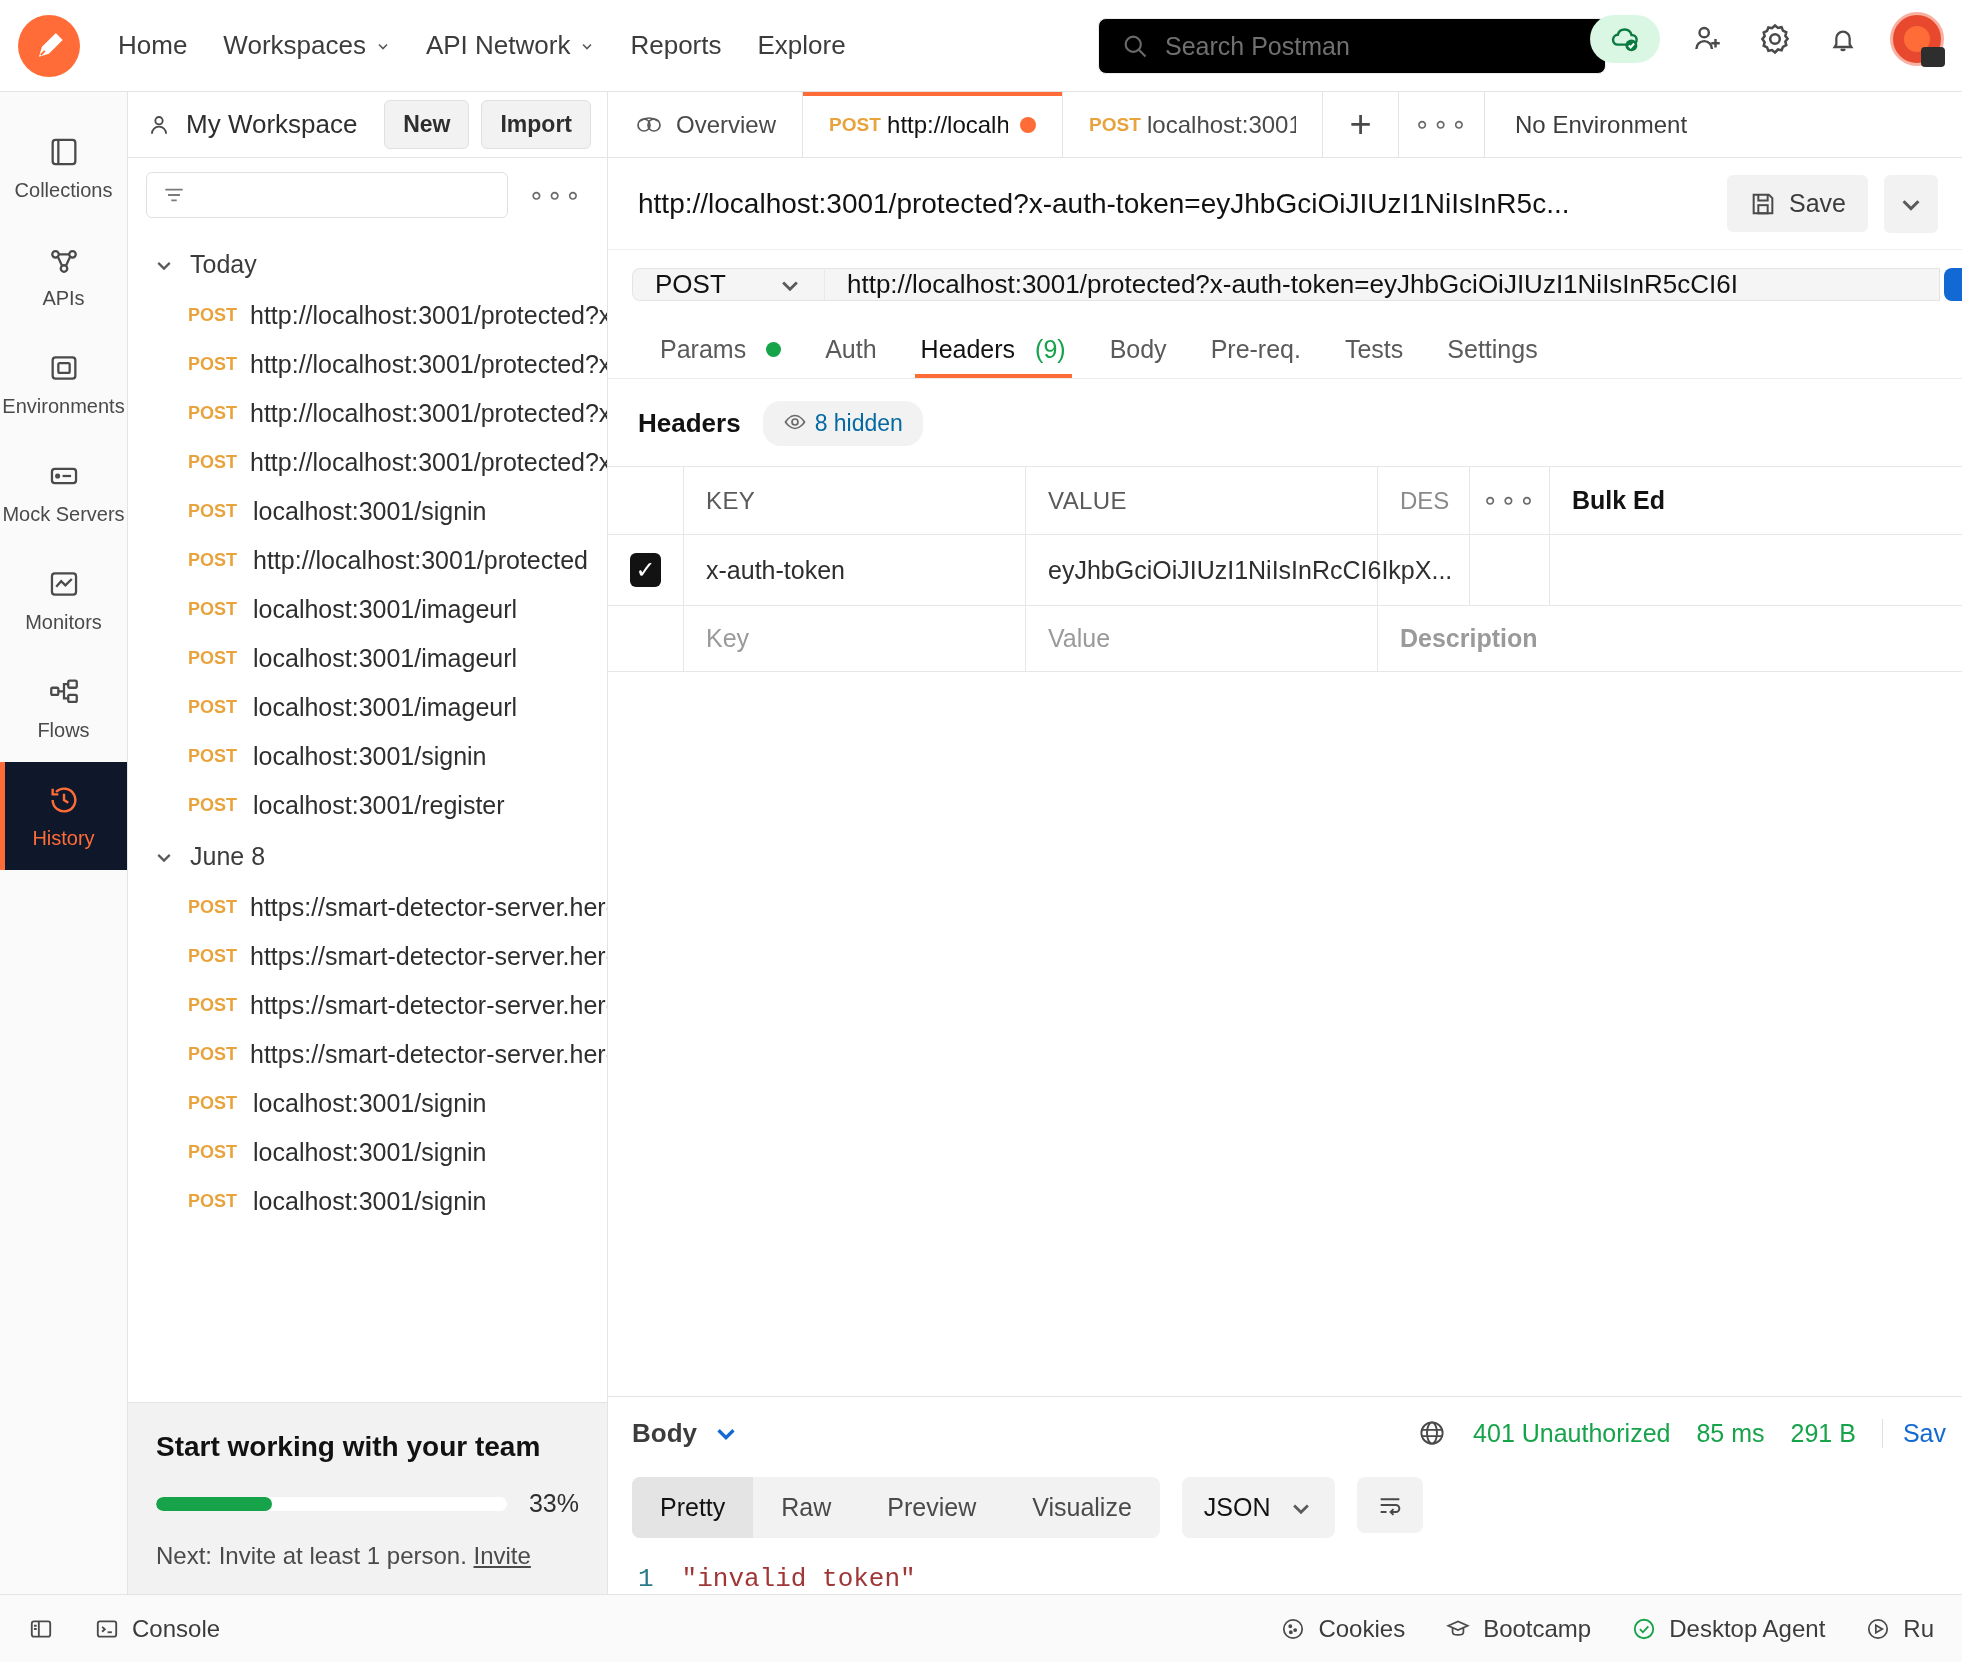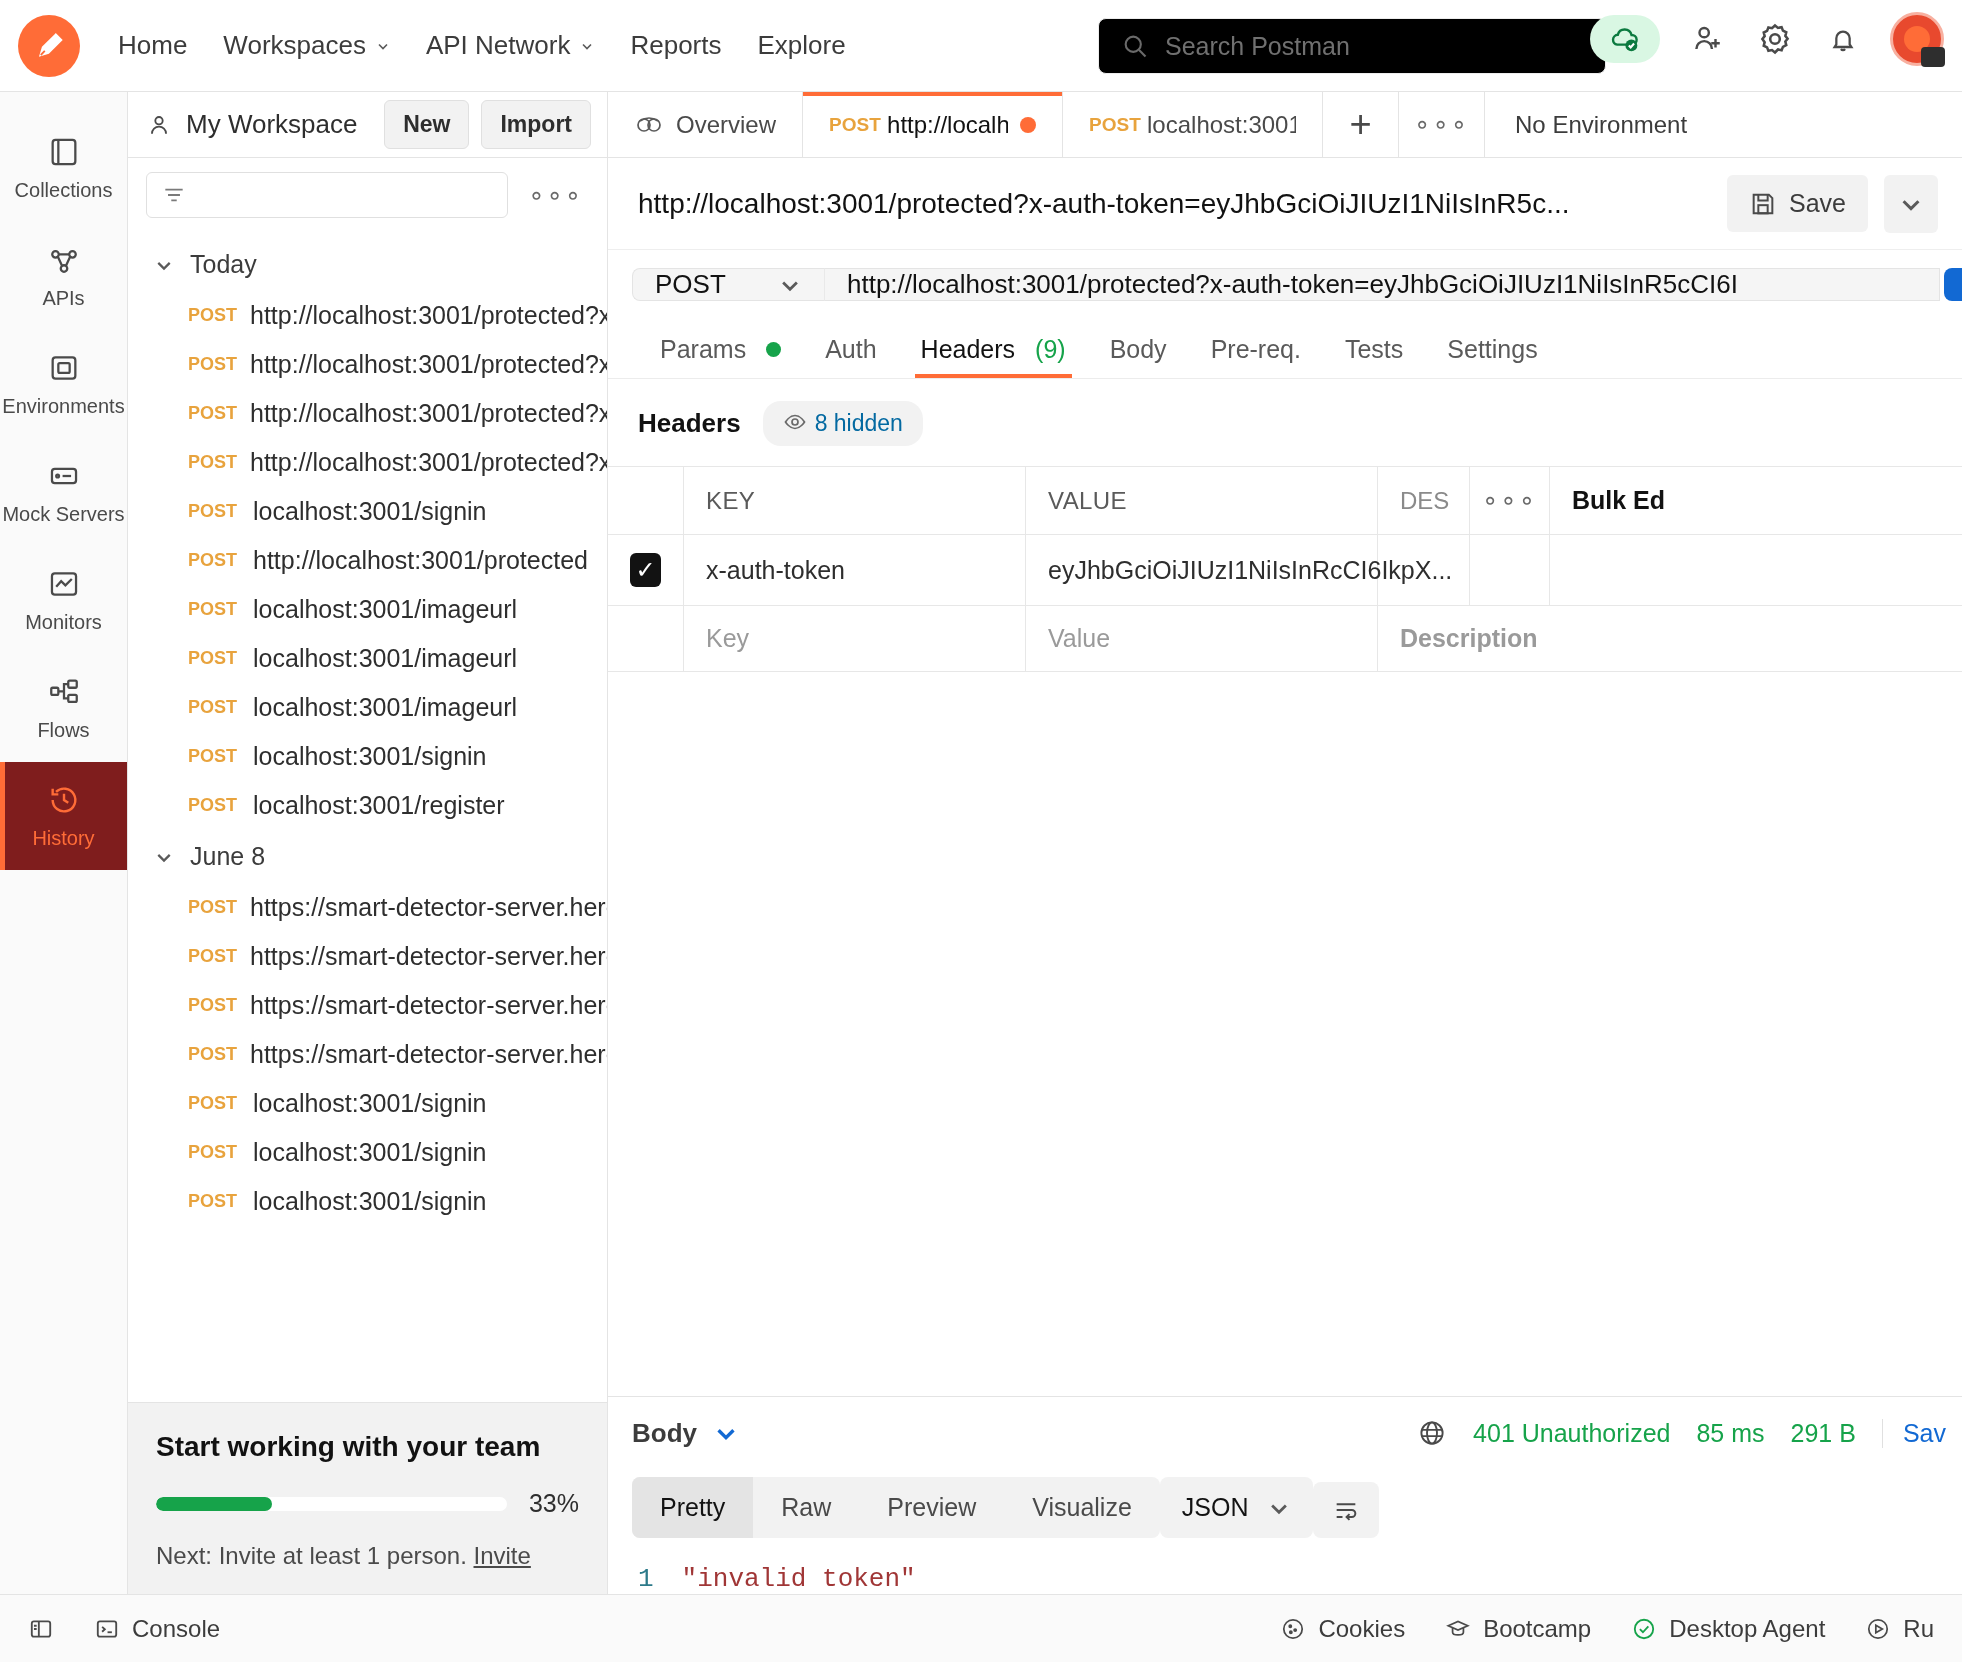--- a/index.html
+++ b/index.html
@@ -57,21 +57,21 @@
   .avatar .cam { position:absolute; right:-4px; bottom:-4px; width: 24px; height: 20px; background:#2e2e2e; border-radius:4px; }
 
   
   .body { flex: 1; display: flex; min-height: 0; }
 
   
   .rail { width: 128px; min-width: 128px; background: #fafafa; border-right: 1px solid #e4e4e4;
           display: flex; flex-direction: column; padding-top: 22px; }
   .railitem { height: 108px; display: flex; flex-direction: column; align-items: center; justify-content: center;
               gap: 10px; color: #4a4a4a; font-size: 20px; cursor: pointer; position: relative; }
-  .railitem.active { background: #7f1d1d; color: #ff6c37; }
+  .railitem.active { background: #0f172a; color: #ff6c37; }
   .railitem.active::before { content:""; position:absolute; left:0; top:0; bottom:0; width: 5px; background:#ff6c37; }
   .railitem svg { width: 34px; height: 34px; }
 
   
   .wsPanel { width: 480px; min-width: 480px; display: flex; flex-direction: column;
              border-right: 1px solid #e4e4e4; background: #fafafa; }
   .wsHeader { height: 66px; display: flex; align-items: center; padding: 0 16px 0 18px; gap: 12px; background:#fff;
               border-bottom: 1px solid #e4e4e4; }
   .wsTitle { font-size: 26px; color: #2e2e2e; flex: 1; display: flex; align-items: center; gap: 14px; white-space: nowrap;}
   .btn { background:#f2f2f2; border:1px solid #e0e0e0; border-radius:6px; font-size: 23px;
@@ -158,21 +158,21 @@
 
   .spacer { flex: 1; min-height: 0; }
 
   .respSplit { border-top:1px solid #e4e4e4; display:flex; flex-direction:column; min-height: 0; }
   .respBar { height: 72px; display:flex; align-items:center; padding: 0 0 0 24px; gap: 16px; }
   .respBody { display:flex; align-items:center; gap: 16px; font-size: 26px; color:#3c3c3c; font-weight:bold; cursor:pointer;}
   .respStatus { margin-left:auto; display:flex; align-items:center; gap: 26px; padding-right: 16px; }
   .stat { font-size: 25px; color:#16a34a; }
   .savelink { color:#1269d3; font-size:25px; cursor:pointer; padding-left: 20px; border-left:1px solid #e0e0e0; }
 
-  .fmtRow { display:flex; align-items:flex-end; padding: 8px 0 16px 24px; }
+  .fmtRow { display:flex; align-items:flex-start; gap: 22px; padding: 8px 0 16px 24px; }
   .seg { display:flex; background:#f2f2f2; border-radius: 8px; overflow:hidden; }
   .segItem { padding: 16px 28px; font-size: 25px; color:#4a4a4a; cursor:pointer; }
   .segItem.active { background:#e4e4e4; color:#121212; }
   .selBox { background:#f2f2f2; border-radius:8px; padding: 16px 22px; display:flex; align-items:center; gap: 18px;
             font-size: 25px; color:#121212; cursor:pointer; }
   .iconBox { background:#f2f2f2; border-radius:8px; padding: 14px 18px; cursor:pointer; display:flex; align-items:center;}
 
   .code { padding: 10px 0 0 30px; font-family: "Liberation Mono", monospace; font-size: 26px; display:flex; gap: 28px; }
   .lineno { color:#2d7a8a; }
   .strval { color:#a03636; }

